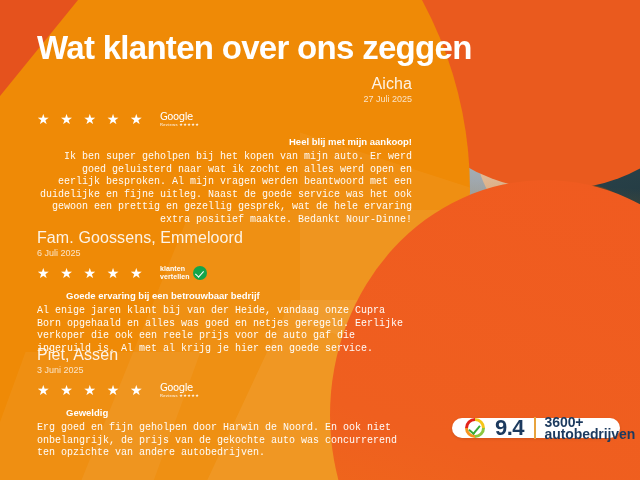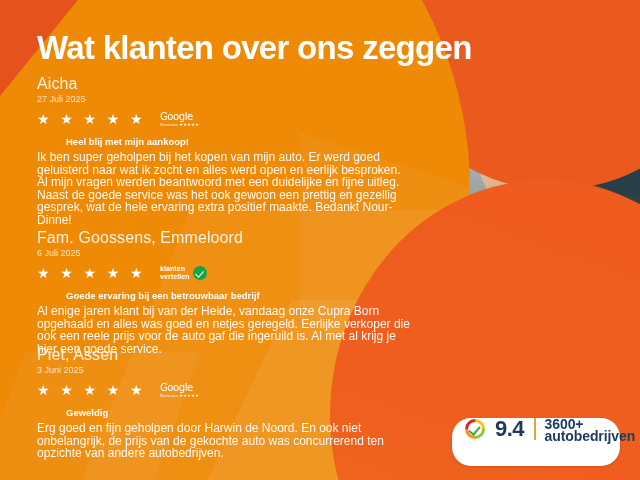--- a/index.html
+++ b/index.html
@@ -227,21 +227,21 @@
     letter-spacing: -0.7px;
     white-space: nowrap;
   }
 
   .review {
     position: absolute;
     left: 37px;
     width: 375px;
     color: #ffffff;
   }
-  .r1 { top: 74px; }
+  .r1 { top: 74px; text-align: right; }
   .r2 { top: 228px; }
   .r3 { top: 345px; }
 
   .rev-name {
     font-size: 16px;
     font-weight: 400;
     color: #fdf3e6;
     line-height: 19px;
     letter-spacing: .1px;
   }
@@ -327,37 +327,39 @@
   .rev-title {
     margin-top: 7px;
     font-size: 9.5px;
     font-weight: 700;
     color: #ffffff;
     line-height: 13px;
     padding-left: 29px;
   }
   .rev-body {
     margin-top: 3px;
-    font-size: 12px;
+    font-size: 10px;
     font-weight: 400;
     color: #ffffff;
     line-height: 12.6px;
     opacity: .97;
+    font-family: Liberation Mono, monospace;
   }
 
   
   .rating-pill {
     position: absolute;
     left: 452px;
     top: 418px;
     width: 168px;
-    height: 48px;
+    height: 20px;
     background: #ffffff;
     border-radius: 19px;
     display: flex;
+    align-items: center;
     padding-left: 12px;
     box-sizing: border-box;
     box-shadow: 0 1px 3px rgba(0,0,0,0.12);
   }
   .pill-mark {
     width: 22px;
     height: 22px;
     position: relative;
     flex: none;
   }

